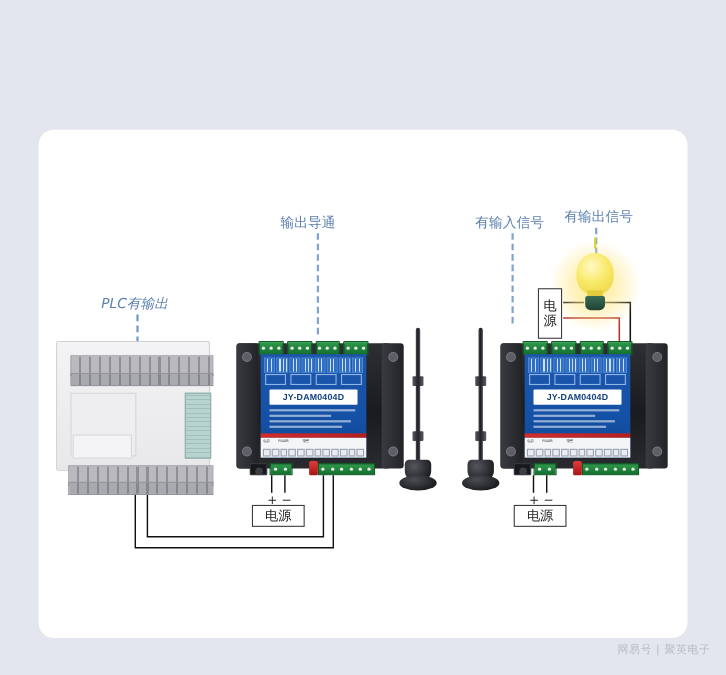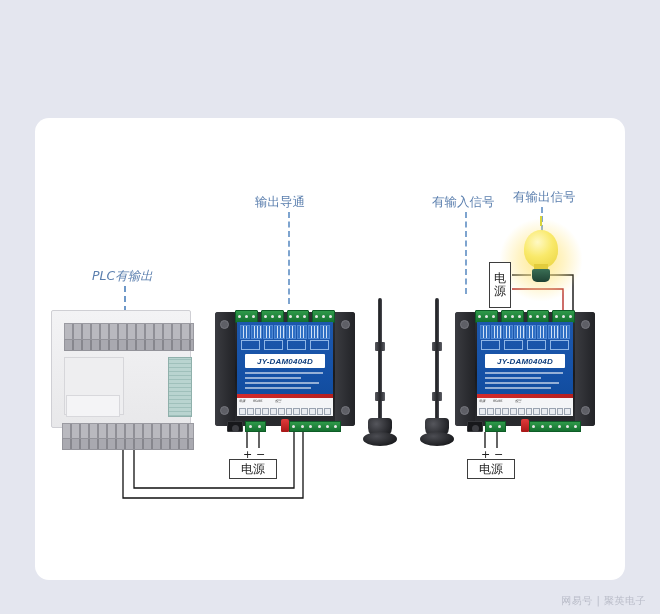--- a/index.html
+++ b/index.html
@@ -22,21 +22,21 @@
 
   
   .card {
     position: absolute; left: 35px; top: 118px;
     width: 590px; height: 462px;
     background: #ffffff; border-radius: 14px;
   }
 
   
   .watermark {
-    position: absolute; right: 14px; bottom: 6px;
+    position: absolute; right: 14px; bottom: 16px;
     font-size: 10px; color: #b9bcc8; letter-spacing: .5px;
     font-family: "DejaVu Sans", sans-serif;
   }
 
   
   .callout { position: absolute; color: #5b7fae; font-size: 12.5px; white-space: nowrap;
              font-family: "DejaVu Sans", "Liberation Sans", sans-serif; }
   .dash-v { position: absolute; border-left: 2px dashed #7ea4cf; }
 
   
@@ -70,21 +70,21 @@
   }
   .plc-grid {
     position: absolute; left: 116px; top: 46px; width: 24px; height: 60px;
     background:
       repeating-linear-gradient(0deg,#9fc0bb 0px,#9fc0bb 1px,#b9d4d0 1px,#b9d4d0 4px),
       #a8c8c3;
     border: 1px solid #8fb0ab;
   }
 
   
-  .module { position: absolute; width: 140px; height: 126px; font-style: italic; }
+  .module { position: absolute; width: 152px; height: 126px; }
   .mod-rail {
     position: absolute; top: 6px; width: 140px; height: 114px;
     background: linear-gradient(180deg,#2e2f33 0%,#1a1b1e 55%,#2a2b2f 100%);
     border-radius: 3px;
   }
   .mod-ear {
     position: absolute; top: 6px; width: 20px; height: 114px;
     background: linear-gradient(90deg,#3a3b40,#222327);
     border-radius: 3px;
   }

